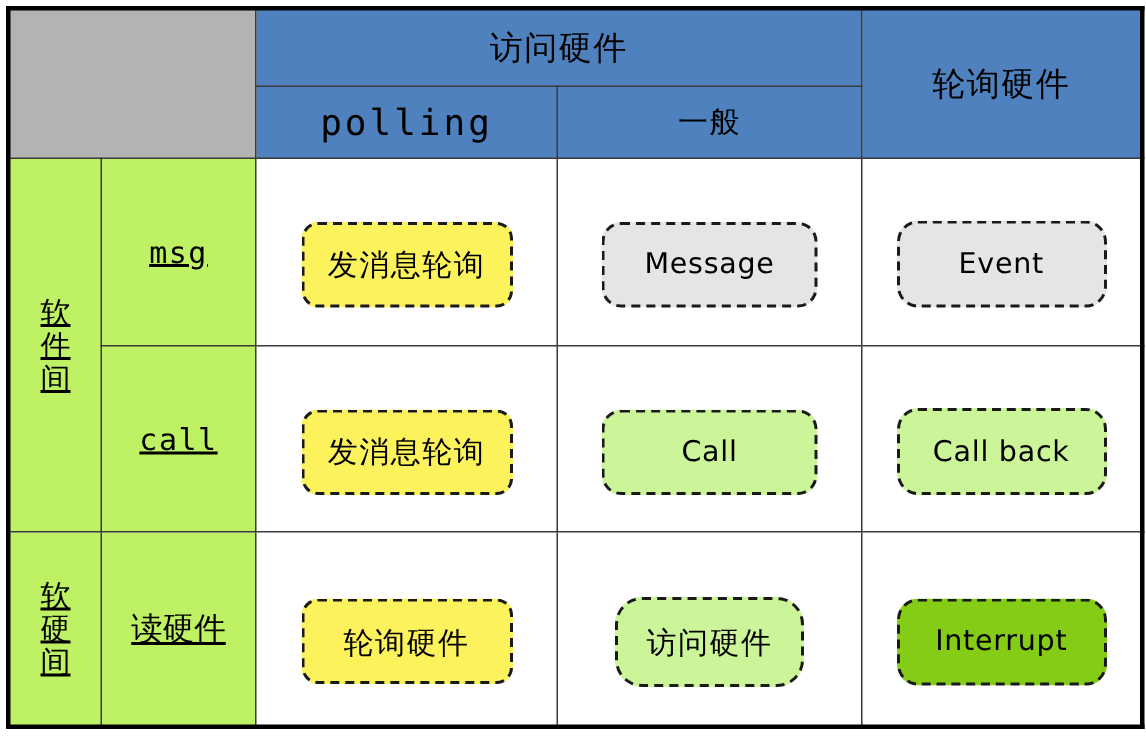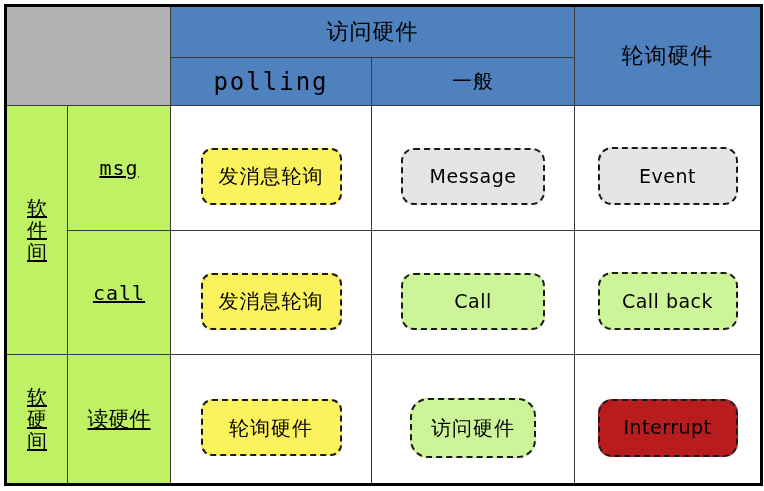--- a/index.html
+++ b/index.html
@@ -120,21 +120,21 @@
   
   .chip.w-sm { width: 141px; height: 57px; border-radius: 11px; }
   .chip.w-md { width: 144px; height: 57px; border-radius: 13px; }
   .chip.w-lg { width: 140px; height: 58px; border-radius: 14px; }
   .chip.w-xl { width: 126px; height: 60px; border-radius: 18px; }
 
   
   .chip[data-fill="yellow"] { background: #fbf25c; }
   .chip[data-fill="pink"]   { background: #e5e5e5; }
   .chip[data-fill="green"]  { background: #ccf499; }
-  .chip[data-fill="orange"] { background: #b91c1c; }
+  .chip[data-fill="orange"] { background: #84cc16; }
 </style>
 </head>
 <body>
 
 <div id="matrix-root">
   <table class="grid">
     <colgroup>
       <col style="width:62px">
       <col style="width:103px">
       <col style="width:201px">

